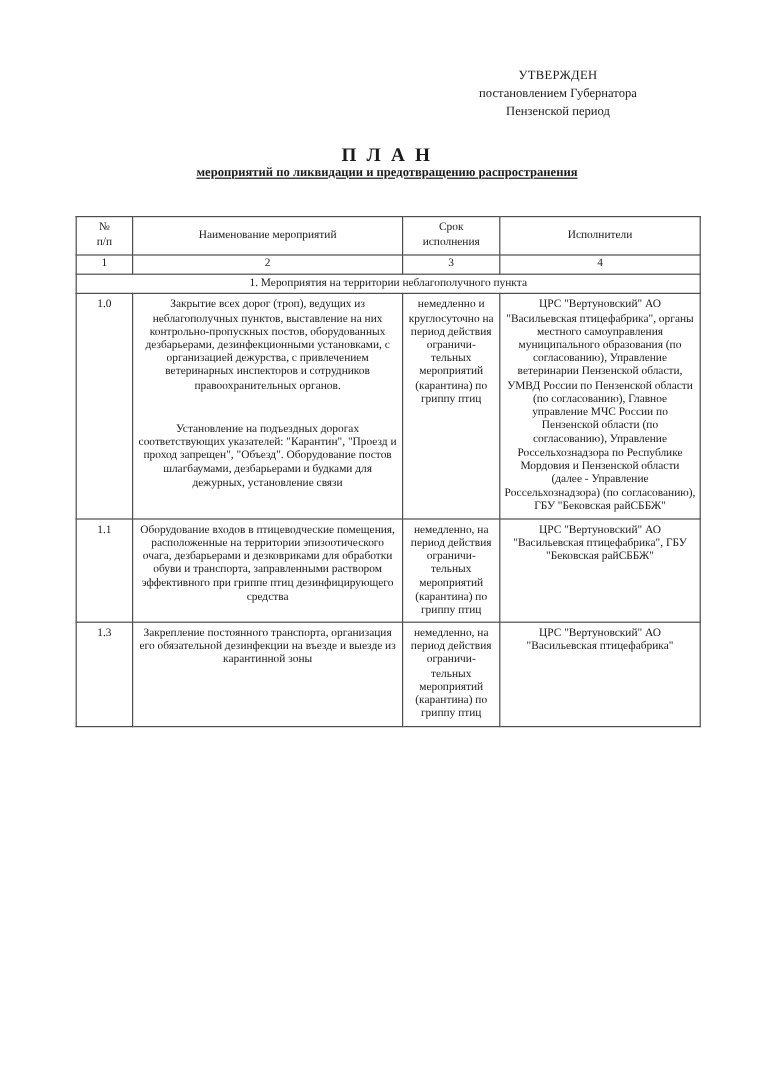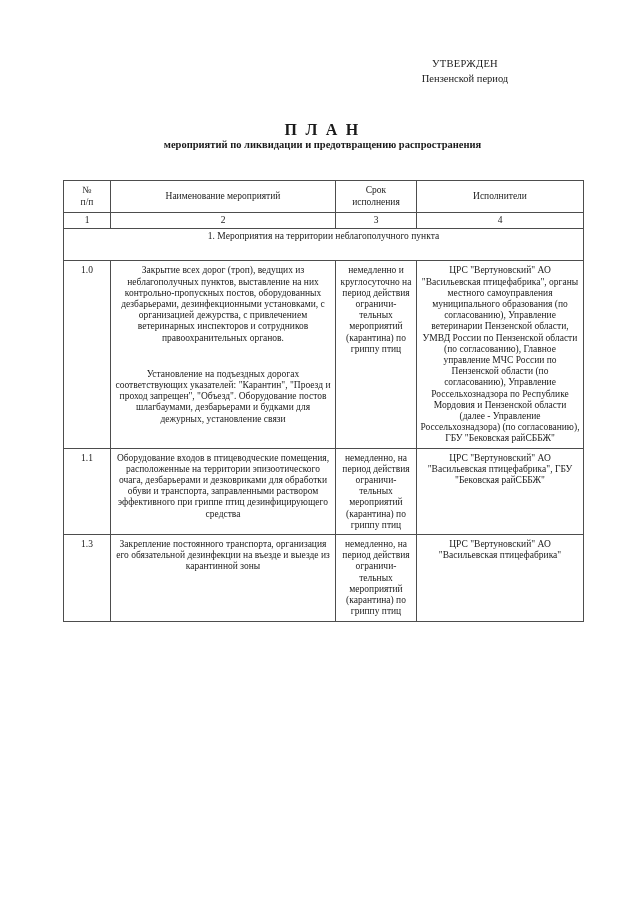--- a/index.html
+++ b/index.html
@@ -48,20 +48,21 @@
   }
   .title-main {
     font-size: 16px;
     letter-spacing: 2.2px;
     line-height: 15px;
   }
   .title-sub {
     font-size: 10.5px;
     line-height: 14px;
     margin-top: 1px;
+    text-decoration: underline;
   }
 
   
   .doc-table {
     position: absolute;
     top: 180px;
     left: 63px;
     width: 520px;
     border-collapse: collapse;
     table-layout: fixed;
@@ -88,39 +89,40 @@
     line-height: 11.5px;
   }
   .numbering-row td {
     vertical-align: middle;
     padding-top: 2px;
     padding-bottom: 2px;
   }
   .section-row td {
     vertical-align: middle;
     padding-top: 2px;
-    padding-bottom: 18px;
+    padding-bottom: 2px;
   }
   .cell-id {
     text-align: center;
   }
   .para + .para {
     margin-top: 25px;
   }
   .body-row td {
     padding-top: 4px;
   }
 </style>
 </head>
 <body>
 
 <div class="page">
 
   <div class="approval">
     <div class="approved-word">УТВЕРЖДЕН</div>
+    <div>постановлением Губернатора</div>
     <div>Пензенской период</div>
   </div>
 
   <div class="title-block">
     <div class="title-main">П Л А Н</div>
     <div class="title-sub">мероприятий по ликвидации и предотвращению распространения</div>
   </div>
 
   <table class="doc-table">
     <colgroup>

